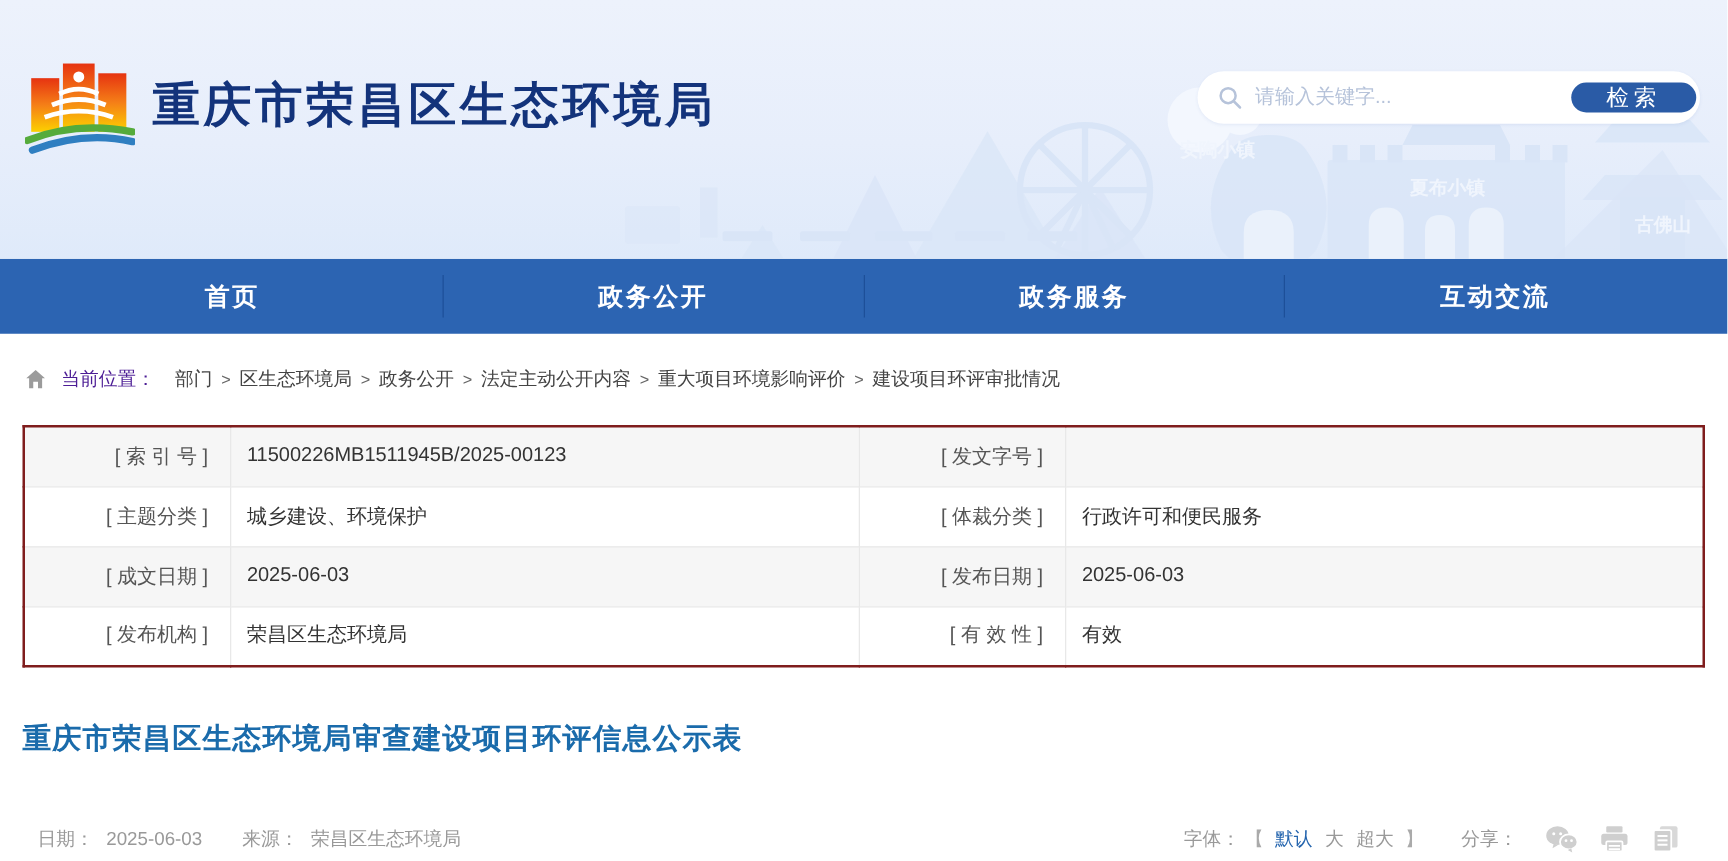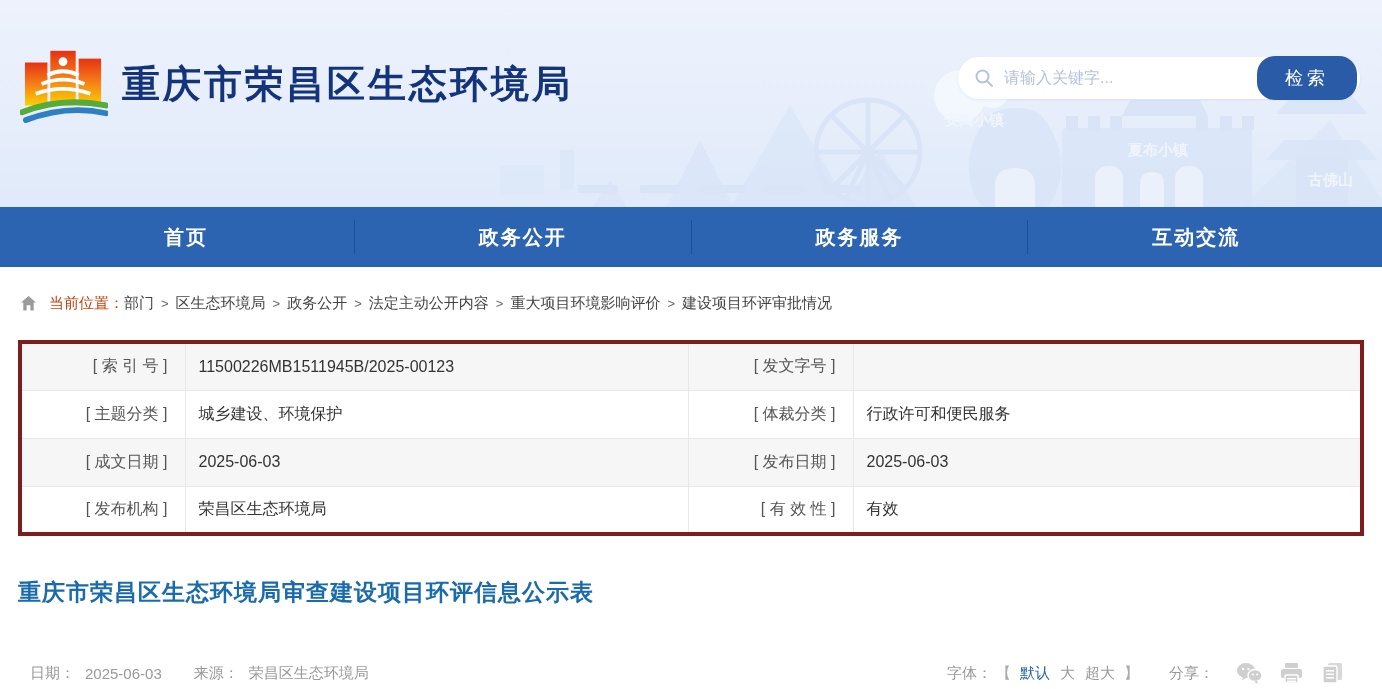--- a/index.html
+++ b/index.html
@@ -15,43 +15,43 @@
   .brand-logo { width:88px; height:80px; }
   .site-title { margin-left:14px; font-size:38px; font-weight:700; color:#13337b; letter-spacing:3px; }
 
   .search-bar { position:absolute; right:4px; top:57px; width:402px; height:42px;
     background:#ffffff; border-radius:21px; display:flex; align-items:center;
     box-shadow:0 1px 3px rgba(40,80,160,.08); }
   .search-icon { margin-left:16px; flex:0 0 auto; }
   .search-input { flex:1; border:none; outline:none; background:transparent;
     font-size:16px; color:#7f1d1d; padding:0 10px; font-family:inherit; }
   .search-input::placeholder { color:#b6c3da; }
-  .search-btn { flex:0 0 auto; width:100px; height:44px; margin-right:3px; border:none;
+  .search-btn { flex:0 0 auto; width:100px; height:24px; margin-right:3px; border:none;
     border-radius:18px; background:#2a5ba6; color:#ffffff; font-size:18px;
     letter-spacing:4px; cursor:pointer; font-family:inherit; }
 
   
   .nav { width:1382px; height:60px; background:#2c64b2; }
   .nav-inner { width:1346px; height:100%; margin:0 auto; display:flex; align-items:center; }
   .nav-item { flex:1; display:flex; align-items:center; justify-content:center;
     color:#ffffff; font-size:20px; font-weight:700; letter-spacing:2px; cursor:pointer; position:relative; }
   .nav-sep { width:1px; height:34px; align-self:center; background:#1d4f99; }
 
   
   .content { width:1346px; margin:0 auto; }
 
   .breadcrumb { display:flex; align-items:center; padding:27px 0 0 2px;
     font-size:15px; color:#555; }
   .home-icon { margin-right:12px; display:inline-flex; }
-  .crumb-prefix { margin-right:0; color:#c2410c; }
+  .crumb-prefix { margin-right:16px; color:#4c1d95; }
   .crumb-item { color:#444; cursor:pointer; }
   .crumb-sep { margin:0 7px; color:#666; font-size:13px; }
 
   .meta-table { width:1346px; margin-top:27px; border-collapse:collapse;
-    border:4px solid #7f1d1d; table-layout:fixed; }
+    border:2px solid #7f1d1d; table-layout:fixed; }
   .meta-table tr:nth-child(odd) { background:#f6f6f6; }
   .meta-table tr:nth-child(even) { background:#ffffff; }
   .meta-table td { border:1px solid #e8e8e8; height:48px; font-size:16px; vertical-align:middle; }
   .meta-table td.lbl { text-align:right; padding-right:17px; color:#555; }
   .meta-table td.val { text-align:left; padding-left:13px; color:#333; }
 
   .article-title { margin-top:41px; text-align:left; font-size:23px;
     font-weight:700; color:#1a6bab; letter-spacing:1px; }
 
   .article-meta { margin-top:54px; padding:0 12px; display:flex;

